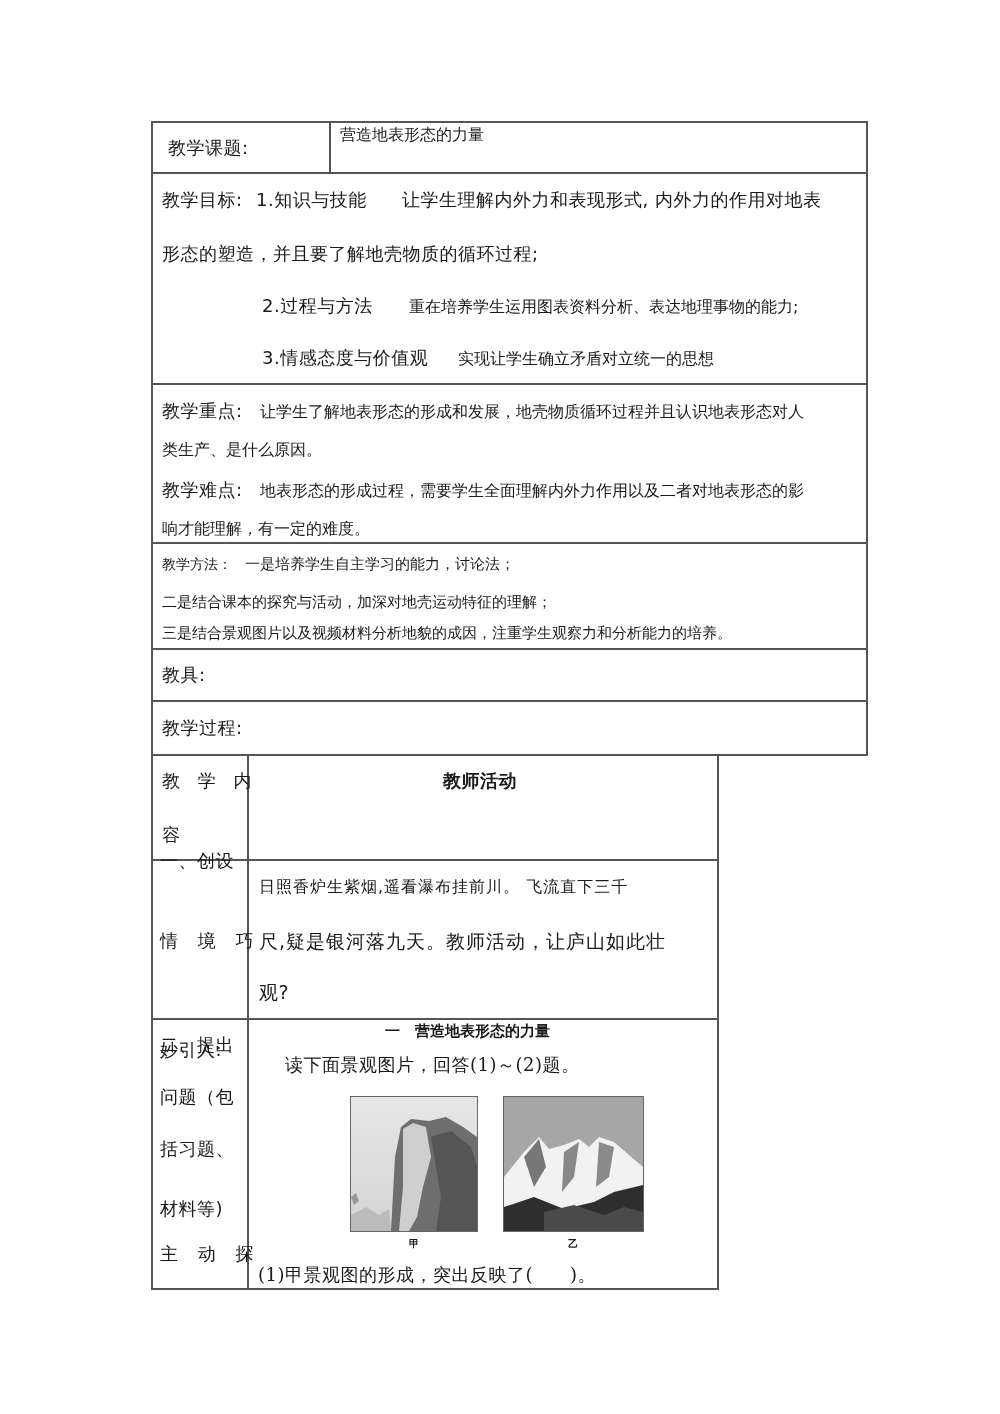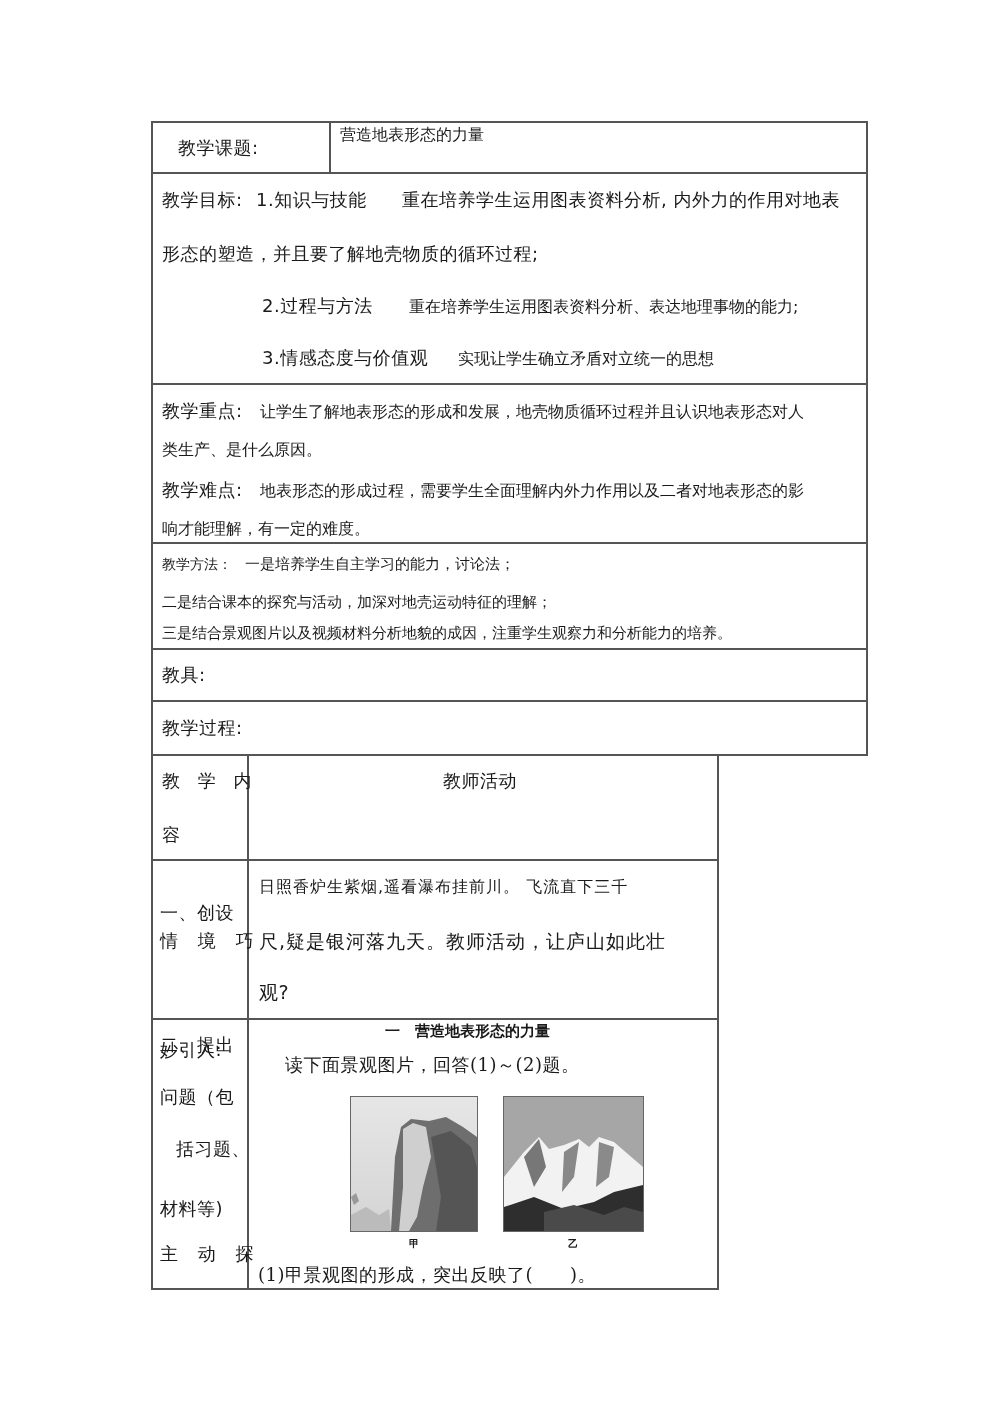--- a/index.html
+++ b/index.html
@@ -41,26 +41,26 @@
   <div class="line-h" style="left:151px; top:383px; width:717px;"></div>
   <div class="line-h" style="left:151px; top:542px; width:717px;"></div>
   <div class="line-h" style="left:151px; top:648px; width:717px;"></div>
   <div class="line-h" style="left:151px; top:700px; width:717px;"></div>
   <div class="line-h" style="left:151px; top:754px; width:717px;"></div>
 
   <div class="line-v" style="left:151px; top:121px; height:635px;"></div>
   <div class="line-v" style="left:866px; top:121px; height:635px;"></div>
   <div class="line-v" style="left:329px; top:121px; height:53px;"></div>
 
-  <div class="abs t18" style="left:178px; top:139px;">教学课题:</div>
+  <div class="abs t18" style="left:168px; top:139px;">教学课题:</div>
   <div class="abs t16" style="left:340px; top:127px;">营造地表形态的力量</div>
 
   <div class="abs t18" style="left:162px; top:191px;">教学目标:</div>
   <div class="abs t18" style="left:256px; top:191px;">1.知识与技能</div>
-  <div class="abs t18" style="left:402px; top:191px;">重在培养学生运用图表资料分析, 内外力的作用对地表</div>
+  <div class="abs t18" style="left:402px; top:191px;">让学生理解内外力和表现形式, 内外力的作用对地表</div>
   <div class="abs t18" style="left:162px; top:245px;">形态的塑造，并且要了解地壳物质的循环过程;</div>
   <div class="abs t18" style="left:262px; top:297px;">2.过程与方法</div>
   <div class="abs t16" style="left:409px; top:299px;">重在培养学生运用图表资料分析、表达地理事物的能力;</div>
   <div class="abs t18" style="left:262px; top:349px;">3.情感态度与价值观</div>
   <div class="abs t16" style="left:458px; top:351px;">实现让学生确立矛盾对立统一的思想</div>
 
   <div class="abs t18" style="left:162px; top:402px;">教学重点:</div>
   <div class="abs t16" style="left:260px; top:404px;">让学生了解地表形态的形成和发展，地壳物质循环过程并且认识地表形态对人</div>
   <div class="abs t16" style="left:162px; top:442px;">类生产、是什么原因。</div>
   <div class="abs t18" style="left:162px; top:481px;">教学难点:</div>
@@ -82,33 +82,33 @@
   <div class="line-h" style="left:151px; top:859px; width:568px;"></div>
   <div class="line-h" style="left:151px; top:1018px; width:568px;"></div>
   <div class="line-h" style="left:151px; top:1288px; width:568px;"></div>
 
   <div class="line-v" style="left:151px; top:754px; height:536px;"></div>
   <div class="line-v" style="left:247px; top:754px; height:536px;"></div>
   <div class="line-v" style="left:717px; top:754px; height:536px;"></div>
 
   <div class="abs t18" style="left:162px; top:772px; letter-spacing:6px;">教 学 内</div>
   <div class="abs t18" style="left:162px; top:826px;">容</div>
-  <div class="abs t18" style="left:443px; top:772px;">教师活动</div>
+  <div class="abs t18" style="left:443px; top:772px;font-weight:bold;">教师活动</div>
 
-  <div class="abs t18" style="left:160px; top:904px;">一、创设</div>
+  <div class="abs t18" style="left:160px; top:852px;">一、创设</div>
   <div class="abs t18" style="left:160px; top:932px; letter-spacing:7px;">情 境 巧</div>
   <div class="abs t18" style="left:160px; top:1041px;">妙引入:</div>
 
   <div class="abs t18" style="left:259px; top:878px; font-size:16px; letter-spacing:1px;">日照香炉生紫烟,遥看瀑布挂前川。 飞流直下三千</div>
   <div class="abs t18" style="left:259px; top:932px; font-size:19px; letter-spacing:1px;">尺,疑是银河落九天。教师活动，让庐山如此壮</div>
   <div class="abs t18" style="left:259px; top:983px; font-size:19px;">观?</div>
 
   <div class="abs t18" style="left:160px; top:1036px;">二、提出</div>
   <div class="abs t18" style="left:160px; top:1088px;">问题（包</div>
-  <div class="abs t18" style="left:176px; top:1140px;text-align:center;">括习题、</div>
+  <div class="abs t18" style="left:160px; top:1140px;text-align:center;">括习题、</div>
   <div class="abs t18" style="left:160px; top:1200px;">材料等)</div>
   <div class="abs t18" style="left:160px; top:1245px; letter-spacing:7px;">主 动 探</div>
 
   <div class="abs t15" style="left:385px; top:1024px; font-weight:bold;">一　营造地表形态的力量</div>
   <div class="abs t18 serif" style="left:285px; top:1056px;">读下面景观图片，回答(1)～(2)题。</div>
 
   <div class="photo" style="left:350px; top:1096px; width:126px; height:134px; background: linear-gradient(180deg, #e6e6e6 0%, #d4d4d4 100%);">
     <svg width="126" height="134" viewBox="0 0 126 134">
       <path d="M40 134 L44 60 L50 30 L60 22 L78 24 L95 20 L112 30 L126 40 L126 134 Z" fill="#6e6e6e"></path>
       <path d="M52 32 L62 26 L75 30 L80 60 L72 90 L66 120 L58 134 L48 134 L52 90 Z" fill="#cfcfcf"></path>

